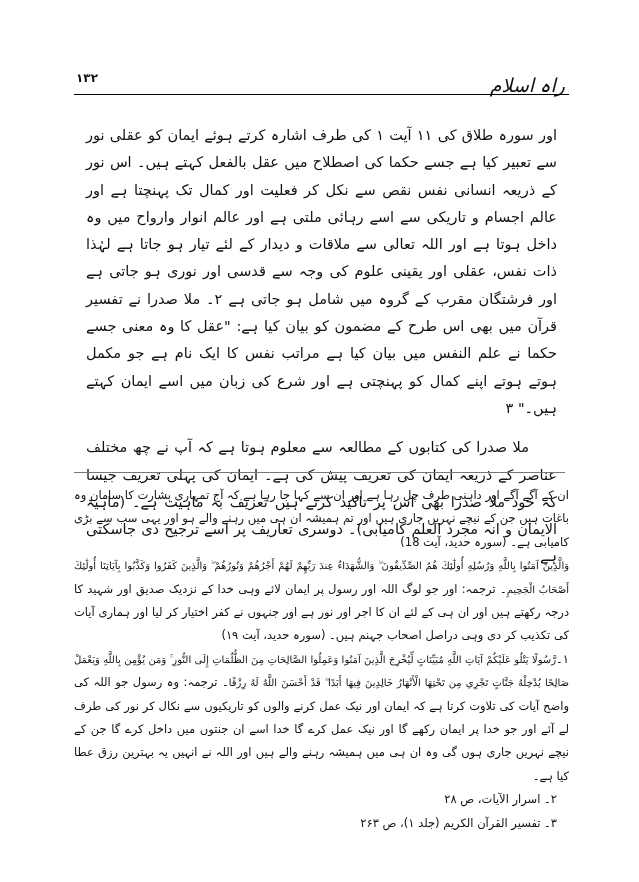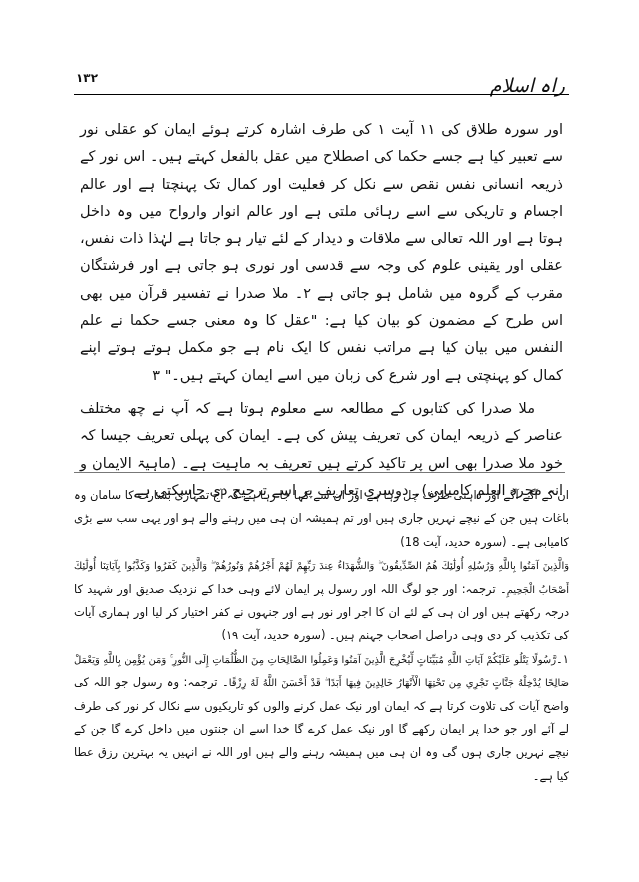--- a/index.html
+++ b/index.html
@@ -3,21 +3,21 @@
   <meta charset="utf-8">
   <style>
     html, body { margin: 0; padding: 0; background: #ffffff; }
     body { width: 639px; height: 882px; position: relative; overflow: hidden; color: #111; }
     .page { position: absolute; left: 0; top: 0; width: 639px; height: 882px; background: #fff; }
     .header { position: absolute; left: 74px; right: 70px; top: 62px; height: 32px; }
     .header-title { position: absolute; right: 4px; top: 0; font-family: Liberation Sans, sans-serif; font-size: 19px; font-style: italic; direction: rtl; margin-top: 12px; }
     .page-number { position: absolute; left: 2px; top: 9px; font-family: "DejaVu Sans", sans-serif; font-size: 12px; font-weight: bold; }
     .header-rule { position: absolute; left: 74px; right: 70px; top: 94px; height: 0; border-top: 1.5px solid #000; }
     .body-text { position: absolute; left: 74px; right: 70px; top: 110px; direction: rtl; text-align: justify; text-align-last: right; font-family: "DejaVu Sans", sans-serif; font-size: 14.5px; line-height: 27.3px; }
-    .body-text p { margin: 6px; }
+    .body-text p { margin: 12px; }
     .body-text p.indent { text-indent: 28px; }
     .footnote-rule { position: absolute; left: 74px; right: 74px; top: 472px; border-top: 1.4px solid #777; }
     .footnotes { position: absolute; left: 74px; right: 70px; top: 484px; direction: rtl; text-align: justify; text-align-last: right; font-family: "DejaVu Sans", sans-serif; font-size: 11.5px; line-height: 23.4px; }
     .footnotes p { margin: 0; }
     .arabic { font-family: "DejaVu Serif", serif; font-size: 10px; }
     .ref { padding-right: 12px; }
   </style>
 </head>
 <body>
 
@@ -36,14 +36,16 @@
   <div class="footnote-rule"></div>
 
   <div class="footnotes">
     <p>ان کے آگے آگے اور داہنی طرف چل رہا ہے اور ان سے کہا جا رہا ہے کہ آج تمہاری بشارت کا سامان وہ باغات ہیں جن کے نیچے نہریں جاری ہیں اور تم ہمیشہ ان ہی میں رہنے والے ہو اور یہی سب سے بڑی کامیابی ہے۔ (سورہ حدید، آیت 18)</p>
     <p>
       <span class="arabic">وَالَّذِينَ آمَنُوا بِاللَّهِ وَرُسُلِهِ أُولَٰئِكَ هُمُ الصِّدِّيقُونَ ۖ وَالشُّهَدَاءُ عِندَ رَبِّهِمْ لَهُمْ أَجْرُهُمْ وَنُورُهُمْ ۖ وَالَّذِينَ كَفَرُوا وَكَذَّبُوا بِآيَاتِنَا أُولَٰئِكَ أَصْحَابُ الْجَحِيمِ</span><span>۔ ترجمہ: اور جو لوگ اللہ اور رسول پر ایمان لائے وہی خدا کے نزدیک صدیق اور شہید کا درجہ رکھتے ہیں اور ان ہی کے لئے ان کا اجر اور نور ہے اور جنہوں نے کفر اختیار کر لیا اور ہماری آیات کی تکذیب کر دی وہی دراصل اصحاب جہنم ہیں۔ (سورہ حدید، آیت ۱۹)</span>
     </p>
     <p>
       <span>۱۔</span><span class="arabic">رَّسُولًا يَتْلُو عَلَيْكُمْ آيَاتِ اللَّهِ مُبَيِّنَاتٍ لِّيُخْرِجَ الَّذِينَ آمَنُوا وَعَمِلُوا الصَّالِحَاتِ مِنَ الظُّلُمَاتِ إِلَى النُّورِ ۚ وَمَن يُؤْمِن بِاللَّهِ وَيَعْمَلْ صَالِحًا يُدْخِلْهُ جَنَّاتٍ تَجْرِي مِن تَحْتِهَا الْأَنْهَارُ خَالِدِينَ فِيهَا أَبَدًا ۖ قَدْ أَحْسَنَ اللَّهُ لَهُ رِزْقًا</span><span>۔ ترجمہ: وہ رسول جو اللہ کی واضح آیات کی تلاوت کرتا ہے کہ ایمان اور نیک عمل کرنے والوں کو تاریکیوں سے نکال کر نور کی طرف لے آئے اور جو خدا پر ایمان رکھے گا اور نیک عمل کرے گا خدا اسے ان جنتوں میں داخل کرے گا جن کے نیچے نہریں جاری ہوں گی وہ ان ہی میں ہمیشہ رہنے والے ہیں اور اللہ نے انہیں یہ بہترین رزق عطا کیا ہے۔</span>
     </p>
+    <p class="ref">۲۔ اسرار الآیات، ص ۲۸</p>
+    <p class="ref">۳۔ تفسیر القرآن الکریم (جلد ۱)، ص ۲۶۳</p>
   </div>
 </div>
 
 </body></html>

